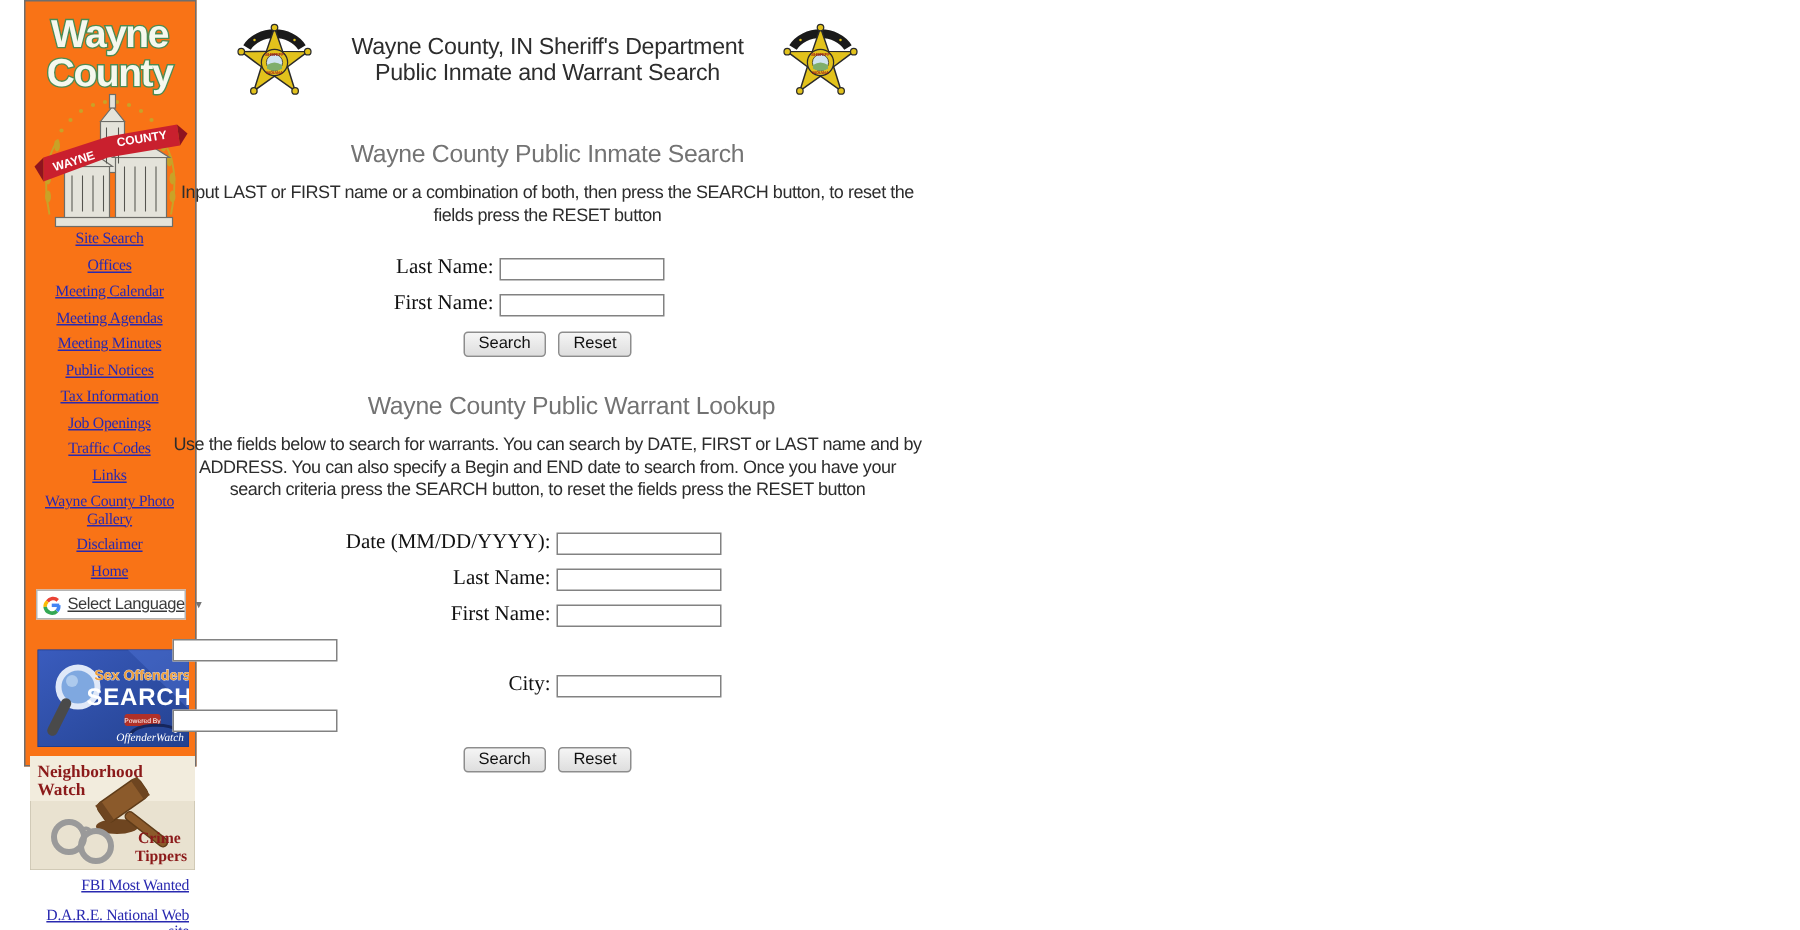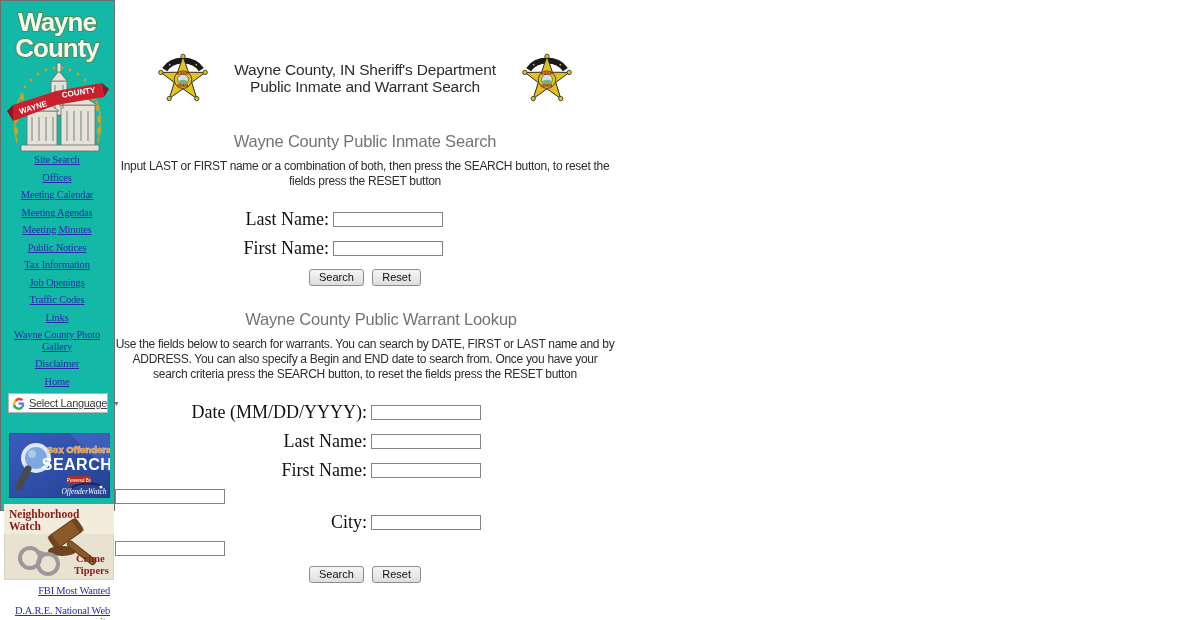--- a/index.html
+++ b/index.html
@@ -1,22 +1,22 @@
 <!DOCTYPE html>
 <html><head>
 <meta charset="utf-8">
 <style>
   * { margin:0; padding:0; box-sizing:border-box; }
   html,body { width:1200px; height:620px; background:#ffffff; overflow:hidden;
               font-family:"Liberation Sans", sans-serif; }
   .page { position:relative; width:1200px; height:620px; background:#fff; }
 
   
-  .sidebar { position:absolute; left:0; top:0; width:115px; height:511px;
-             background:#14b8a6; border:1px solid #6e6e6e; }
+  .sidebar { position:absolute; left:16px; top:0; width:115px; height:511px;
+             background:#f97316; border:1px solid #6e6e6e; }
   .logo-block { position:absolute; top:2px; left:0; width:113px; text-align:center; }
   .logo-svg { display:block; margin:0 auto; }
   .side-links { position:absolute; top:153px; left:2px; right:3px; }
   .side-links a { display:block; text-align:center; margin-bottom:6px;
                   font-family:"Liberation Serif", serif; font-size:10.5px;
                   color:#2929b0; text-decoration:underline; letter-spacing:-0.2px;
                   line-height:11.5px; }
   .lang-widget { position:absolute; top:392px; left:7px; width:100px; height:20px;
                  background:#fff; border:1px solid #b5b5b5; display:flex;
                  align-items:center; padding:0 3px; cursor:pointer; }
@@ -27,31 +27,31 @@
   .lang-widget .lang-arrow { font-size:7px; color:#757575; }
   .sex-banner { position:absolute; top:432px; left:8px; width:101px; height:65px; display:block; }
   .watch-banner { position:absolute; top:503px; left:3px; width:110px; height:76px; display:block; }
   .bottom-link { position:absolute; right:4px; display:block; text-align:right;
                  font-family:"Liberation Serif", serif; font-size:10.5px;
                  color:#2929b0; text-decoration:underline; letter-spacing:-0.2px; }
   .bl-fbi  { top:584px; }
   .bl-dare { top:604px; }
 
   
-  .main { position:absolute; left:115px; top:0; width:500px;margin-top:38px; }
+  .main { position:absolute; left:115px; top:0; width:500px; }
   .hdr { display:flex; align-items:center; justify-content:center; gap:26px; padding-top:8px; }
   .hdr-title { text-align:center; font-size:15.5px; line-height:17.5px; color:#2d2d2d;
                letter-spacing:-0.2px; }
   .section-title { margin-top:22px; text-align:center; font-size:16.5px; font-weight:400;
                    color:#737373; letter-spacing:-0.2px; }
   .instructions { margin:8px auto 0; max-width:505px; text-align:center; font-size:12px;
                   line-height:15px; color:#2d2d2d; letter-spacing:-0.3px; }
   .form { margin-top:20px; }
   .f-row { display:flex; align-items:center; margin-bottom:8px; }
-  .f-row label { text-align:right; font-family:"Liberation Serif", serif; font-size:18px;
+  .f-row label { text-align:right; font-family:"Liberation Serif", serif; font-size:14px;
                  color:#111; padding-right:4px; }
   .inmate-form .f-row label  { width:218px; }
   .warrant-form .f-row label { width:256px; }
   .f-row input { width:110px; height:15px; border:1px solid #828282; font-size:11px;
                  padding:0 2px; background:#fff; }
   .btn-row { text-align:center; margin-top:4px; }
   .btn { font-size:11px; font-family:"Liberation Sans", sans-serif; color:#111;
          padding:1px 9px 2px; border:1px solid #8d8d8d; border-radius:3px;
          background:linear-gradient(#f5f5f5,#dedede); margin:0 2px; cursor:pointer; }
   .warrant-section .section-title { margin-top:24px;padding-left:32px; }

